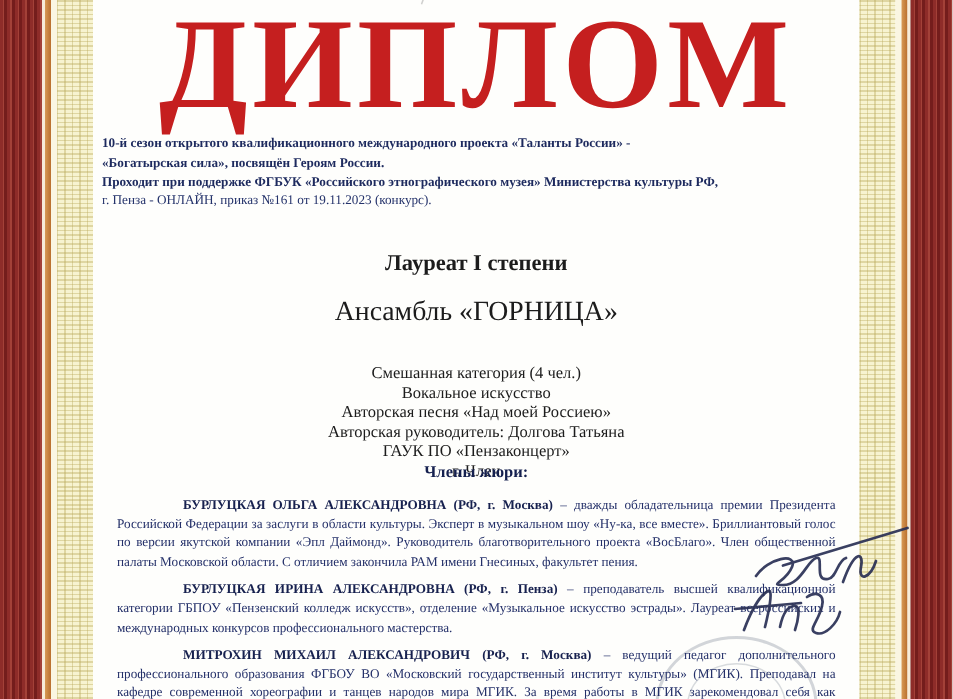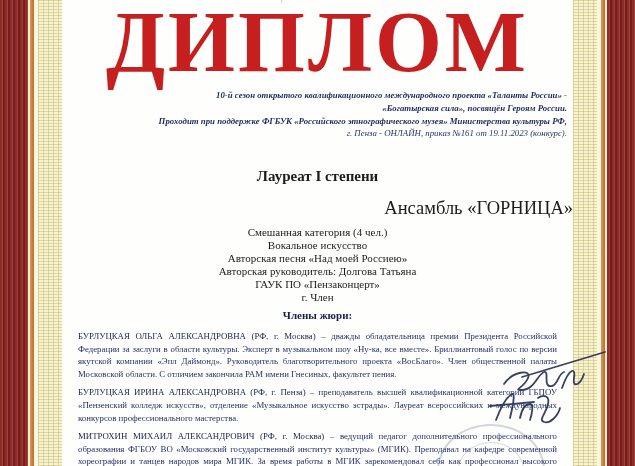--- a/index.html
+++ b/index.html
@@ -24,38 +24,38 @@
   }
   
   .content{position:absolute;left:62px;right:62px;top:0;bottom:0;z-index:2;}
   .title{
     position:absolute;top:-6px;left:0;right:0;height:96px;
     display:flex;align-items:center;justify-content:center;
     color:#c51f1f;font-weight:bold;font-size:86px;letter-spacing:3px;
     font-family:"Liberation Serif","DejaVu Serif",serif;
   }
   .header-block{
-    position:absolute;top:89px;left:6px;right:6px;text-align:right;
-    color:#1d2a5e;font-size:8.8px;line-height:12.8px;font-weight:bold;font-style:italic;
+    position:absolute;top:89px;left:6px;right:6px;text-align:left;
+    color:#1d2a5e;font-size:8.8px;line-height:12.8px;font-weight:bold;
   }
   .header-block .plain{font-weight:normal;color:#25336b;}
   .award-block{position:absolute;top:168px;left:0;right:0;text-align:center;color:#1c1c1c;}
   .degree{font-size:15px;font-weight:bold;margin:0 0 13px 0;}
-  .recipient{font-size:18.5px;margin:0 0 7px 0;text-align:right;}
+  .recipient{font-size:18.5px;margin:0 0 24px 0;}
   .award-line{font-size:11px;line-height:13px;}
   .jury-heading{
     position:absolute;top:309px;left:0;right:0;text-align:center;
     color:#15204f;font-size:11px;font-weight:bold;
   }
   .jury-block{
     position:absolute;top:330px;left:16px;right:16px;
     color:#243069;font-size:8.8px;line-height:12.6px;text-align:justify;
   }
   .jury-p{margin:0 0 6px 0;}
-  .jury-name{font-weight:normal;color:#17214f;}
+  .jury-name{font-weight:bold;color:#17214f;margin-left:44px;}
   
   .sig{position:absolute;z-index:4;}
   .sig-1{left:482px;top:344px;}
   .sig-2{left:482px;top:384px;}
   .stamp{
     position:absolute;z-index:1;left:437px;top:424px;width:104px;height:88px;
     border:2px solid rgba(125,135,150,.34);border-radius:50%;
     display:flex;align-items:center;justify-content:center;
   }
   .stamp-inner{

